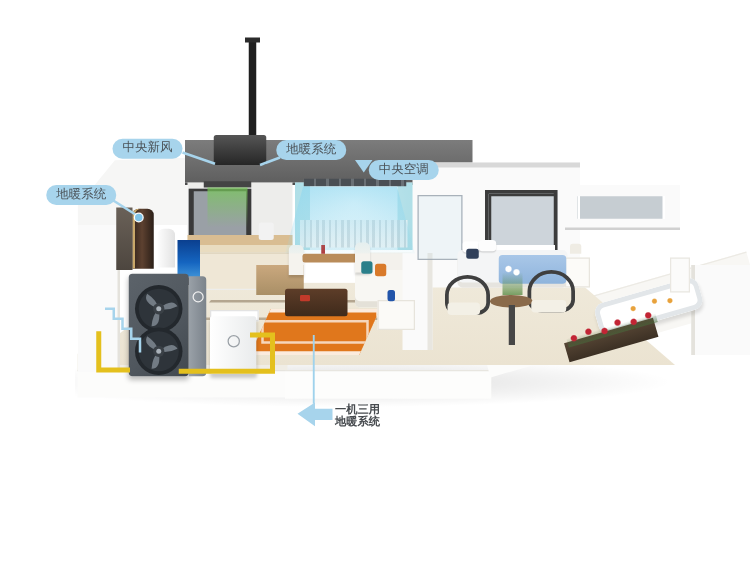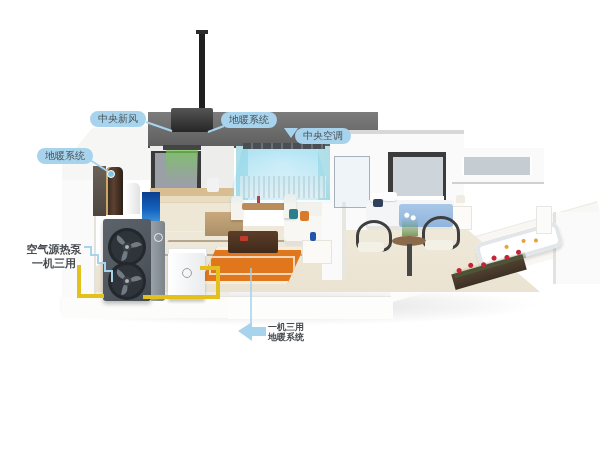--- a/index.html
+++ b/index.html
@@ -205,23 +205,19 @@
     <polyline class="lead" stroke-width="3" points="84,247 91,247 91,255 98,255 98,263 105,263 105,271 112,271 112,282"></polyline>
     <line class="thinlead" x1="251" y1="268" x2="251" y2="323"></line>
     <polygon class="leadfill" points="238,331 252,322 252,327 266,327 266,336 252,336 252,341"></polygon>
   </svg>
 
   <div class="bubble" style="left:90px;top:111px">中央新风</div>
   <div class="bubble" style="left:221px;top:112px">地暖系统</div>
   <div class="bubble" style="left:295px;top:128px">中央空调</div>
   <div class="bubble" style="left:37px;top:148px">地暖系统</div>
 
-  <div class="darklabel" style="left:8px;top:242px;width:92px;font-size:11px;line-height:14px">
-    <div>空气源热泵</div>
-    <div>一机三用</div>
-  </div>
 
   <div class="darklabel" style="left:268px;top:322px;width:46px;font-size:9px;line-height:10px;text-align:left">
     <div>一机三用</div>
     <div>地暖系统</div>
   </div>
 
 </div>
 
 </body></html>

